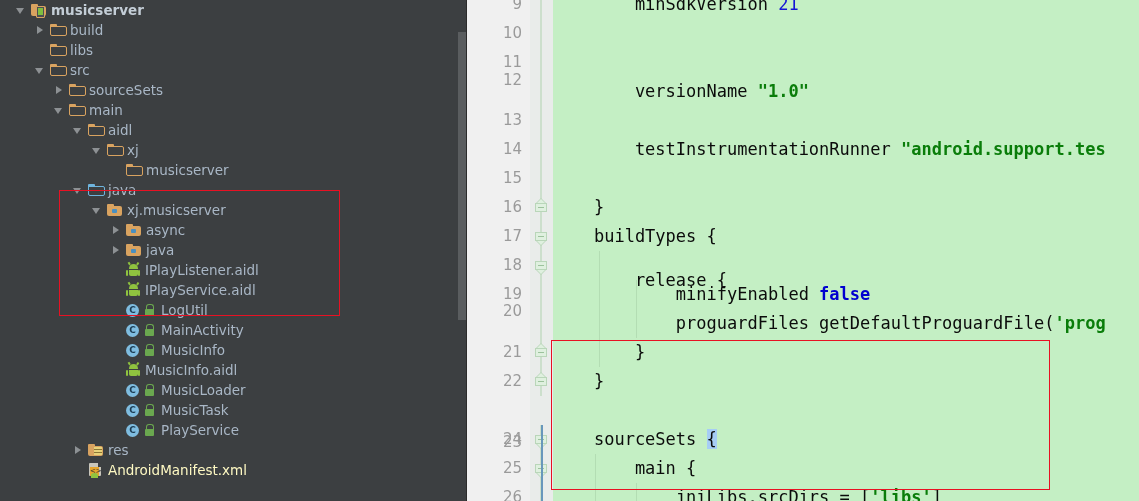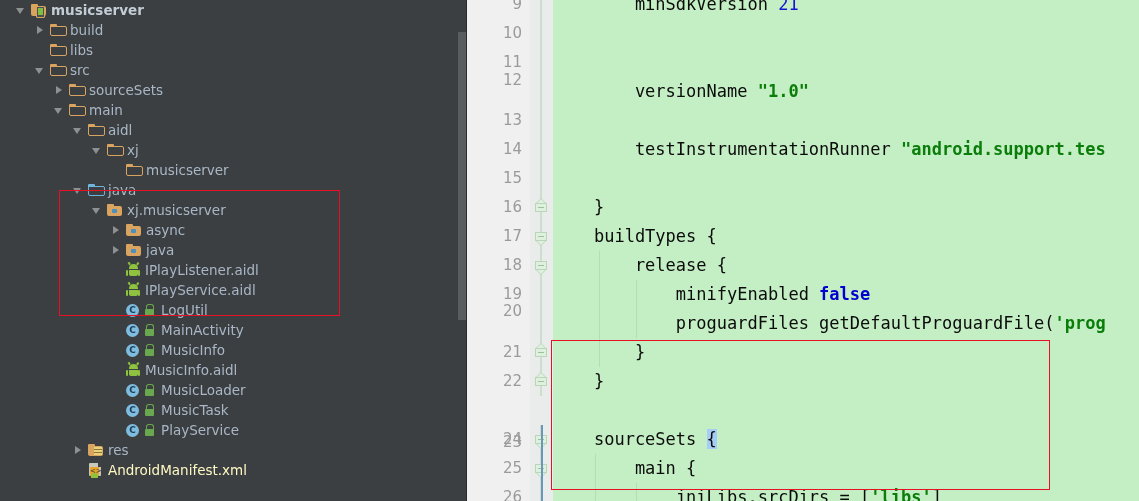--- a/index.html
+++ b/index.html
@@ -521,21 +521,21 @@
         </div>
         <div class="fold end" style="top: 551px;"></div>
         <div class="fold end" style="top: 580px;"></div>
       </div>
     <div id="code-area">
         <div class="code-line" style="top: -10px;">        minSdkVersion <span class="num">21</span></div>
         <div class="code-line" style="top: 77px;">        versionName <span class="str">"1.0"</span></div>
         <div class="code-line" style="top: 135px;">        testInstrumentationRunner <span class="str">"android.support.tes</span></div>
         <div class="code-line" style="top: 193px;">    }</div>
         <div class="code-line" style="top: 222px;">    buildTypes {</div>
-        <div class="code-line" style="top: 251px;">        release {</div>
+        <div class="code-line" style="top: 266px;">        release {</div>
         <div class="code-line" style="top: 280px;">            minifyEnabled <span class="kw">false</span></div>
         <div class="code-line" style="top: 309px;">            proguardFiles getDefaultProguardFile(<span class="str">'prog</span></div>
         <div class="code-line" style="top: 338px;">        }</div>
         <div class="code-line" style="top: 367px;">    }</div>
         <div class="code-line" style="top: 425px;">    sourceSets <span class="brace-hl">{</span></div>
         <div class="code-line" style="top: 454px;">        main {</div>
         <div class="code-line" style="top: 483px;">            jniLibs.srcDirs = [<span class="str">'libs'</span>]</div>
         <div class="iguide" style="left: 45.8px; top: 251px; height: 116px;"></div>
         <div class="iguide" style="left: 82.6px; top: 280px; height: 58px;"></div>
         <div class="iguide" style="left: 41.8px; top: 454px; height: 116px;"></div>

